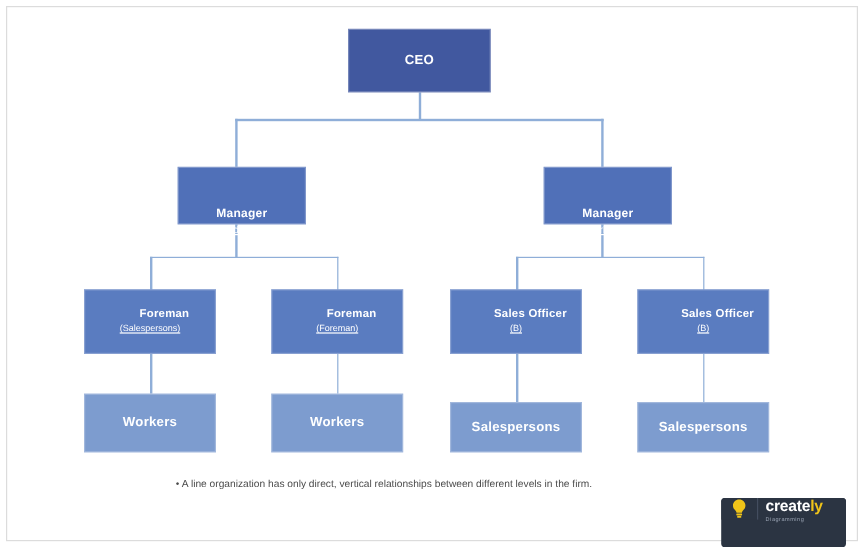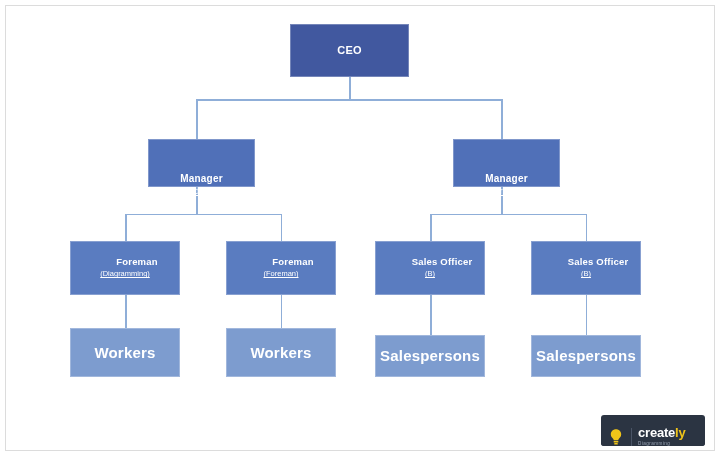--- a/index.html
+++ b/index.html
@@ -65,21 +65,21 @@
   .tier-ceo      { background: #41589f; }
   .tier-manager  { background: #5070b8; }
   .tier-mid      { background: #5a7cc0; }
   .tier-leaf     { background: #7d9ccf; }
 
   .tier-ceo .title     { font-size: 11px; }
   .tier-manager .title { font-size: 10px; margin-top: 44px; }
   .tier-manager .sub   { font-size: 8.5px; }
   .tier-mid .title     { font-size: 9.5px; padding-left: 24px; }
   .tier-mid .sub       { font-size: 7.5px; }
-  .tier-leaf .title    { font-size: 15px; }
+  .tier-leaf .title    { font-size: 11px; }
 
   
   .conn {
     position: absolute;
     background: #8faed8;
     z-index: 1;
   }
   .conn.v { width: 1.6px; }
   .conn.h { height: 1.6px; }
 
@@ -99,23 +99,23 @@
     color: #4b4b4b;
     margin-right: 2px;
   }
 
   
   #logo {
     position: absolute;
     left: 601px;
     top: 415px;
     width: 104px;
-    height: 31px;
-    display: flex;
-    align-items: flex-end;
+    height: 41px;
+    display: flex;
+    align-items: flex-start;
     background: #2b3442;
     border-radius: 3px;
     overflow: hidden;
     z-index: 5;
   }
   #logo .bulb-cell {
     width: 30px;
     display: flex;
     align-items: center;
     justify-content: center;
@@ -186,21 +186,21 @@
     <span class="sub">(Production)</span>
   </div>
 
   <div class="node tier-manager" style="left:453px; top:139px; width:107px; height:48px;">
     <span class="title">Manager</span>
     <span class="sub">(Marketing)</span>
   </div>
 
   <div class="node tier-mid" style="left:70px; top:241px; width:110px; height:54px;">
     <span class="title">Foreman</span>
-    <span class="sub">(Diagramming)</span>
+    <span class="sub">(Salespersons)</span>
   </div>
 
   <div class="node tier-mid" style="left:226px; top:241px; width:110px; height:54px;">
     <span class="title">Foreman</span>
     <span class="sub">(Foreman)</span>
   </div>
 
   <div class="node tier-mid" style="left:375px; top:241px; width:110px; height:54px;">
     <span class="title">Sales Officer</span>
     <span class="sub">(B)</span>
@@ -220,20 +220,23 @@
   </div>
 
   <div class="node tier-leaf" style="left:375px; top:335px; width:110px; height:42px;">
     <span class="title">Salespersons</span>
   </div>
 
   <div class="node tier-leaf" style="left:531px; top:335px; width:110px; height:42px;">
     <span class="title">Salespersons</span>
   </div>
 
+  <div id="caption">
+    <span class="bullet">•</span><span>A line organization has only direct, vertical relationships between different levels in the firm.</span>
+  </div>
 
   <div id="logo">
     <div class="bulb-cell">
       <svg width="14" height="18" viewBox="0 0 14 18" aria-hidden="true">
         <path d="M7 1.2c-3.0 0-5.2 2.2-5.2 5.0 0 1.9 1.0 3.1 1.9 4.1 0.6 0.7 1.0 1.2 1.1 1.9h4.4c0.1-0.7 0.5-1.2 1.1-1.9 0.9-1.0 1.9-2.2 1.9-4.1 0-2.8-2.2-5.0-5.2-5.0z" fill="#f0c419"></path>
         <rect x="4.6" y="13.0" width="4.8" height="1.5" rx="0.5" fill="#f0c419"></rect>
         <rect x="5.2" y="15.1" width="3.6" height="1.4" rx="0.6" fill="#f0c419"></rect>
       </svg>
     </div>
     <div class="wordmark-cell">

